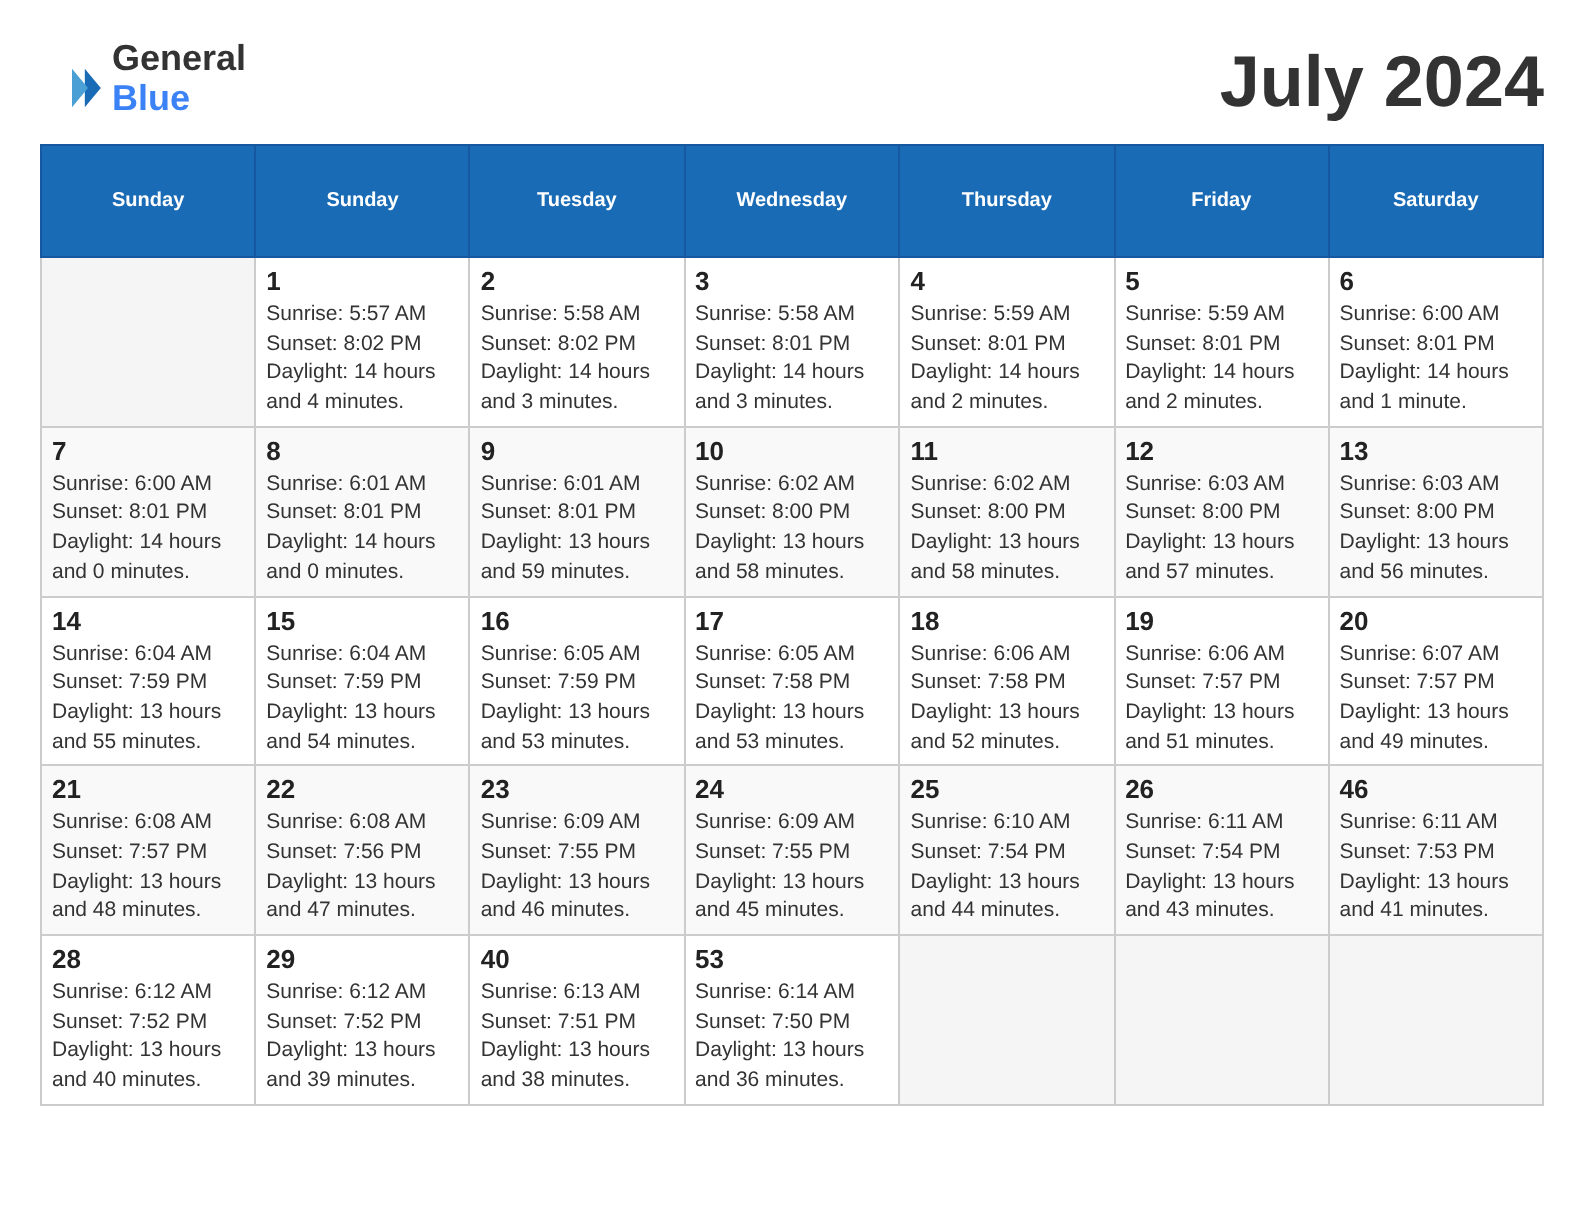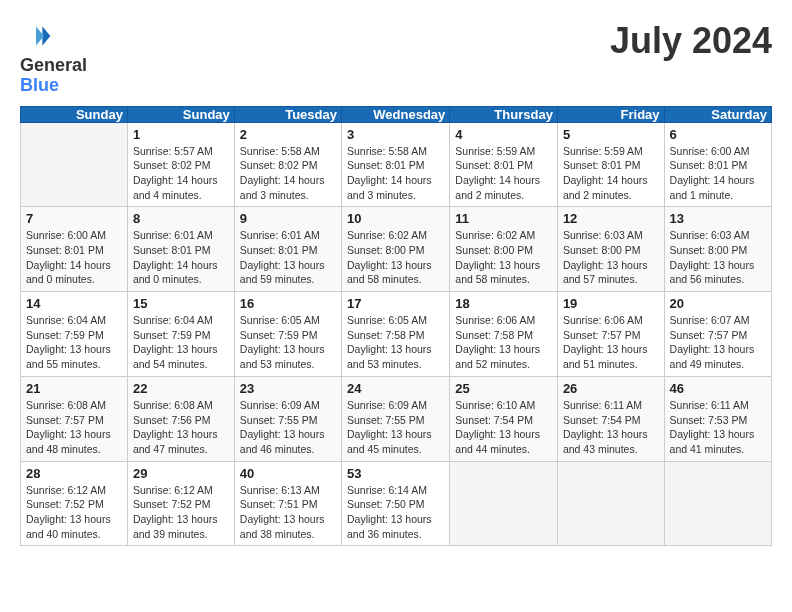--- a/index.html
+++ b/index.html
@@ -11,23 +11,22 @@
       padding: 20px;
     }
     .header {
       display: flex;
       justify-content: space-between;
       align-items: flex-start;
       margin-bottom: 10px;
     }
     .logo {
       display: flex;
-      align-items: flex-start;
+      align-items: flex-end;
       gap: 4px;
-      flex-direction: column;
     }
     .logo-text {
       font-size: 18px;
       font-weight: bold;
       line-height: 1.1;
     }
     .logo-general { color: #333; }
     .logo-blue { color: #3b82f6; }
     .logo-icon {
       width: 32px;
@@ -46,24 +45,24 @@
       color: #555;
     }
     .calendar-table {
       width: 100%;
       border-collapse: collapse;
       border: 1px solid #ccc;
     }
     .calendar-table th {
       background-color: #1a6bb5;
       color: #fff;
-      font-size: 13px;
-      font-weight: bold;
-      text-align: right;
-      padding: 0 4px;
+      font-size: 10px;
+      font-weight: bold;
+      text-align: center;
+      padding: 22px 4px;
       border: 1px solid #1558a0;
     }
     .calendar-table td {
       vertical-align: top;
       border: 1px solid #ccc;
       padding: 4px 5px;
       width: 110px;
       min-height: 80px;
       background: #fff;
     }

